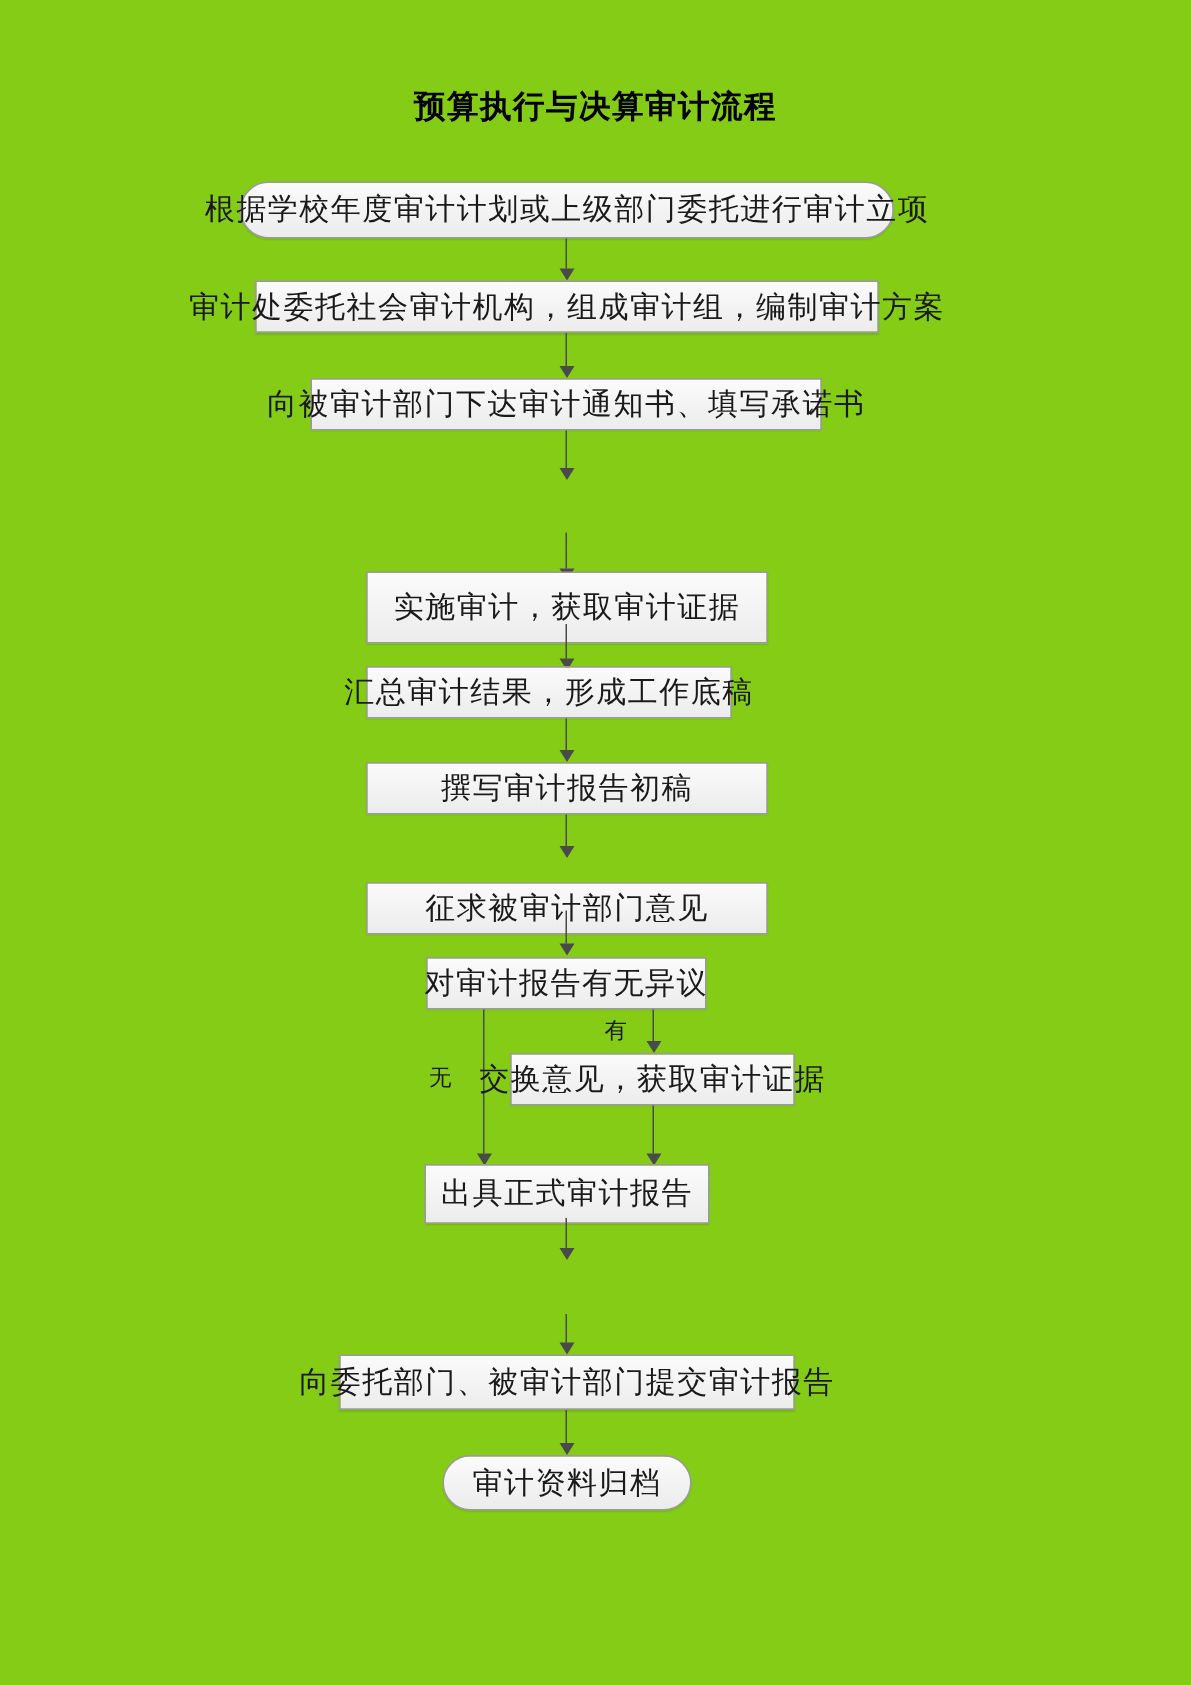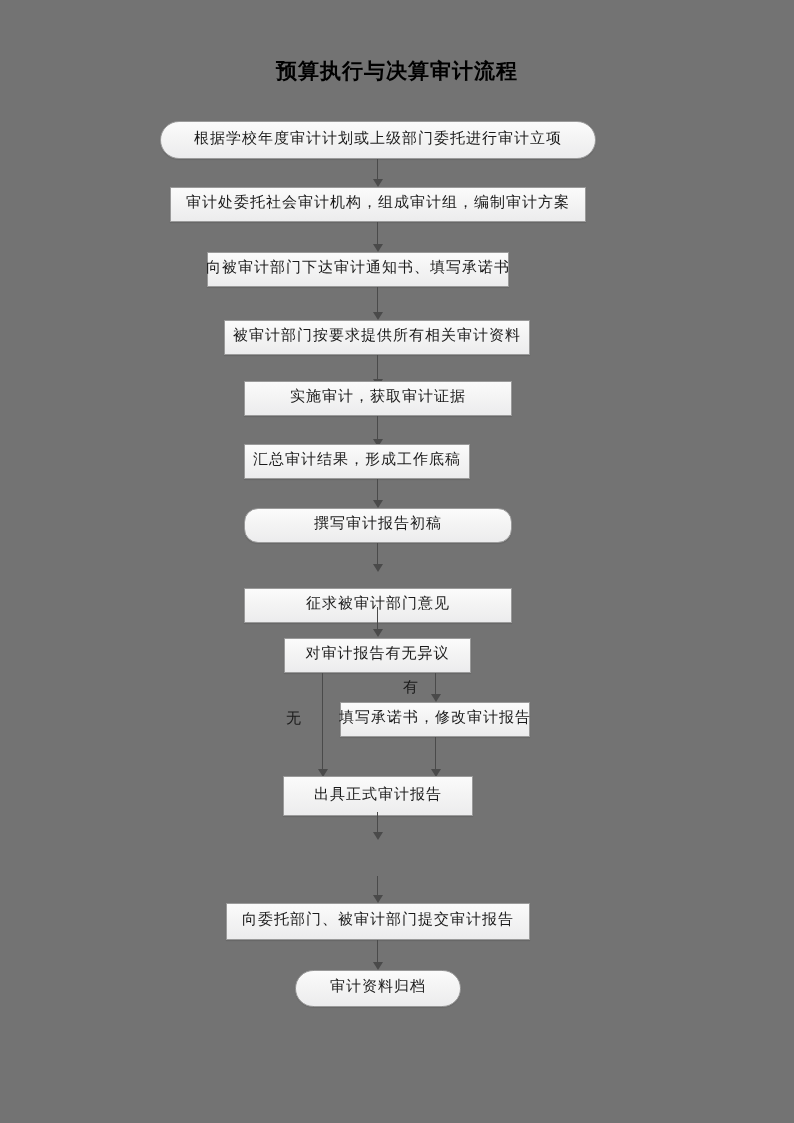--- a/index.html
+++ b/index.html
@@ -9,21 +9,21 @@
     background: #ffffff;
   }
   body {
     font-family: "Liberation Serif", "DejaVu Serif", serif;
     color: #1a1a1a;
   }
   #page {
     position: relative;
     width: 794px;
     height: 1123px;
-    background: #737373;
+    background: #84cc16;
     overflow: hidden;
   }
   #chart-title {
     position: absolute;
     left: 0;
     top: 57px;
     width: 794px;
     text-align: center;
     font-size: 21px;
     font-weight: bold;
@@ -33,26 +33,26 @@
   }
   .node {
     position: absolute;
     box-sizing: border-box;
     display: flex;
     align-items: center;
     justify-content: center;
     border: 1px solid #9a9a9a;
     background: linear-gradient(to bottom, #fbfbfb 0%, #f4f4f4 45%, #ececed 100%);
     box-shadow: 0 1px 1px rgba(0,0,0,0.10);
-    font-size: 15px;
+    font-size: 20px;
     line-height: 1.1;
     letter-spacing: 1px;
     color: #1a1a1a;
     white-space: nowrap;
-    font-family: Liberation Mono, monospace;
+    font-family: Liberation Serif, serif;
   }
   .node.terminal {
     border-radius: 19px;
   }
   .edge {
     position: absolute;
     background: #4a4a4a;
   }
   .edge.v { width: 1px; }
   .arrowhead {
@@ -82,61 +82,60 @@
   <div class="node terminal" style="left:160px; top:121px; width:436px; height:38px;">根据学校年度审计计划或上级部门委托进行审计立项</div>
 
   <div class="edge v" style="left:377px; top:159px; height:20px;"></div>
   <div class="arrowhead" style="left:373px; top:179px;"></div>
 
   <div class="node" style="left:170px; top:187px; width:416px; height:35px;">审计处委托社会审计机构，组成审计组，编制审计方案</div>
 
   <div class="edge v" style="left:377px; top:222px; height:22px;"></div>
   <div class="arrowhead" style="left:373px; top:244px;"></div>
 
-  <div class="node" style="left:207px; top:252px; width:302px; height:35px;">向被审计部门下达审计通知书、填写承诺书</div>
+  <div class="node" style="left:207px; top:252px; width:341px; height:35px;">向被审计部门下达审计通知书、填写承诺书</div>
 
   <div class="edge v" style="left:377px; top:287px; height:25px;"></div>
   <div class="arrowhead" style="left:373px; top:312px;"></div>
 
-  <div class="node" style="left:224px; top:320px; width:306px; height:35px;">被审计部门按要求提供所有相关审计资料</div>
 
   <div class="edge v" style="left:377px; top:355px; height:24px;"></div>
   <div class="arrowhead" style="left:373px; top:379px;"></div>
 
-  <div class="node" style="left:244px; top:381px; width:268px; height:35px;">实施审计，获取审计证据</div>
+  <div class="node" style="left:244px; top:381px; width:268px; height:48px;">实施审计，获取审计证据</div>
 
   <div class="edge v" style="left:377px; top:416px; height:23px;"></div>
   <div class="arrowhead" style="left:373px; top:439px;"></div>
 
-  <div class="node" style="left:244px; top:444px; width:226px; height:35px;">汇总审计结果，形成工作底稿</div>
+  <div class="node" style="left:244px; top:444px; width:244px; height:35px;">汇总审计结果，形成工作底稿</div>
 
   <div class="edge v" style="left:377px; top:479px; height:21px;"></div>
   <div class="arrowhead" style="left:373px; top:500px;"></div>
 
-  <div class="node" style="left:244px; top:508px; width:268px; height:35px;border-radius:14px;">撰写审计报告初稿</div>
+  <div class="node" style="left:244px; top:508px; width:268px; height:35px;">撰写审计报告初稿</div>
 
   <div class="edge v" style="left:377px; top:543px; height:21px;"></div>
   <div class="arrowhead" style="left:373px; top:564px;"></div>
 
   <div class="node" style="left:244px; top:588px; width:268px; height:35px;">征求被审计部门意见</div>
 
   <div class="edge v" style="left:377px; top:607px; height:22px;"></div>
   <div class="arrowhead" style="left:373px; top:629px;"></div>
 
   <div class="node" style="left:284px; top:638px; width:187px; height:35px;">对审计报告有无异议</div>
 
   <div class="edge v" style="left:322px; top:673px; height:96px;"></div>
   <div class="arrowhead" style="left:318px; top:769px;"></div>
   <div class="branch-label" style="left:286px; top:709px;">无</div>
 
   <div class="edge v" style="left:435px; top:673px; height:21px;"></div>
   <div class="arrowhead" style="left:431px; top:694px;"></div>
   <div class="branch-label" style="left:403px; top:678px;">有</div>
 
-  <div class="node" style="left:340px; top:702px; width:190px; height:35px;">填写承诺书，修改审计报告</div>
+  <div class="node" style="left:340px; top:702px; width:190px; height:35px;">交换意见，获取审计证据</div>
 
   <div class="edge v" style="left:435px; top:737px; height:32px;"></div>
   <div class="arrowhead" style="left:431px; top:769px;"></div>
 
   <div class="node" style="left:283px; top:776px; width:190px; height:40px;">出具正式审计报告</div>
 
   <div class="edge v" style="left:377px; top:812px; height:20px;"></div>
   <div class="arrowhead" style="left:373px; top:832px;"></div>
 
 

